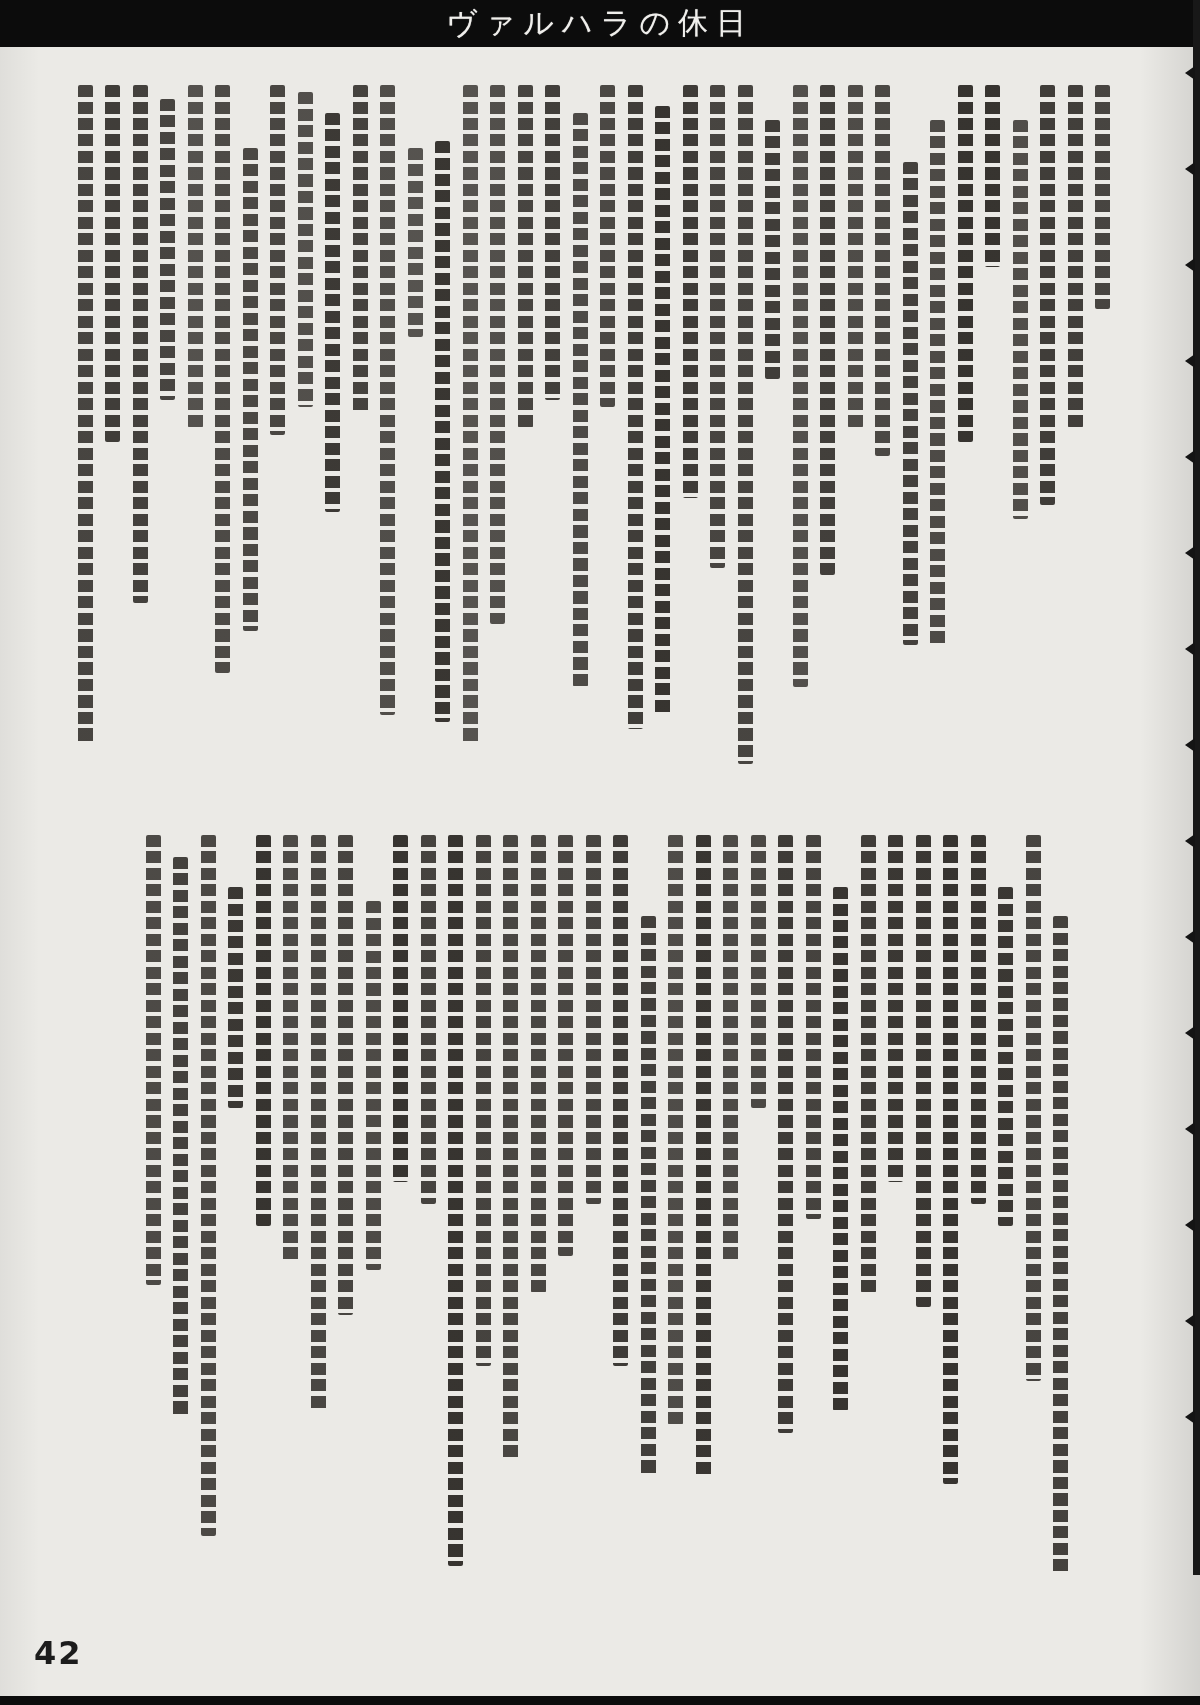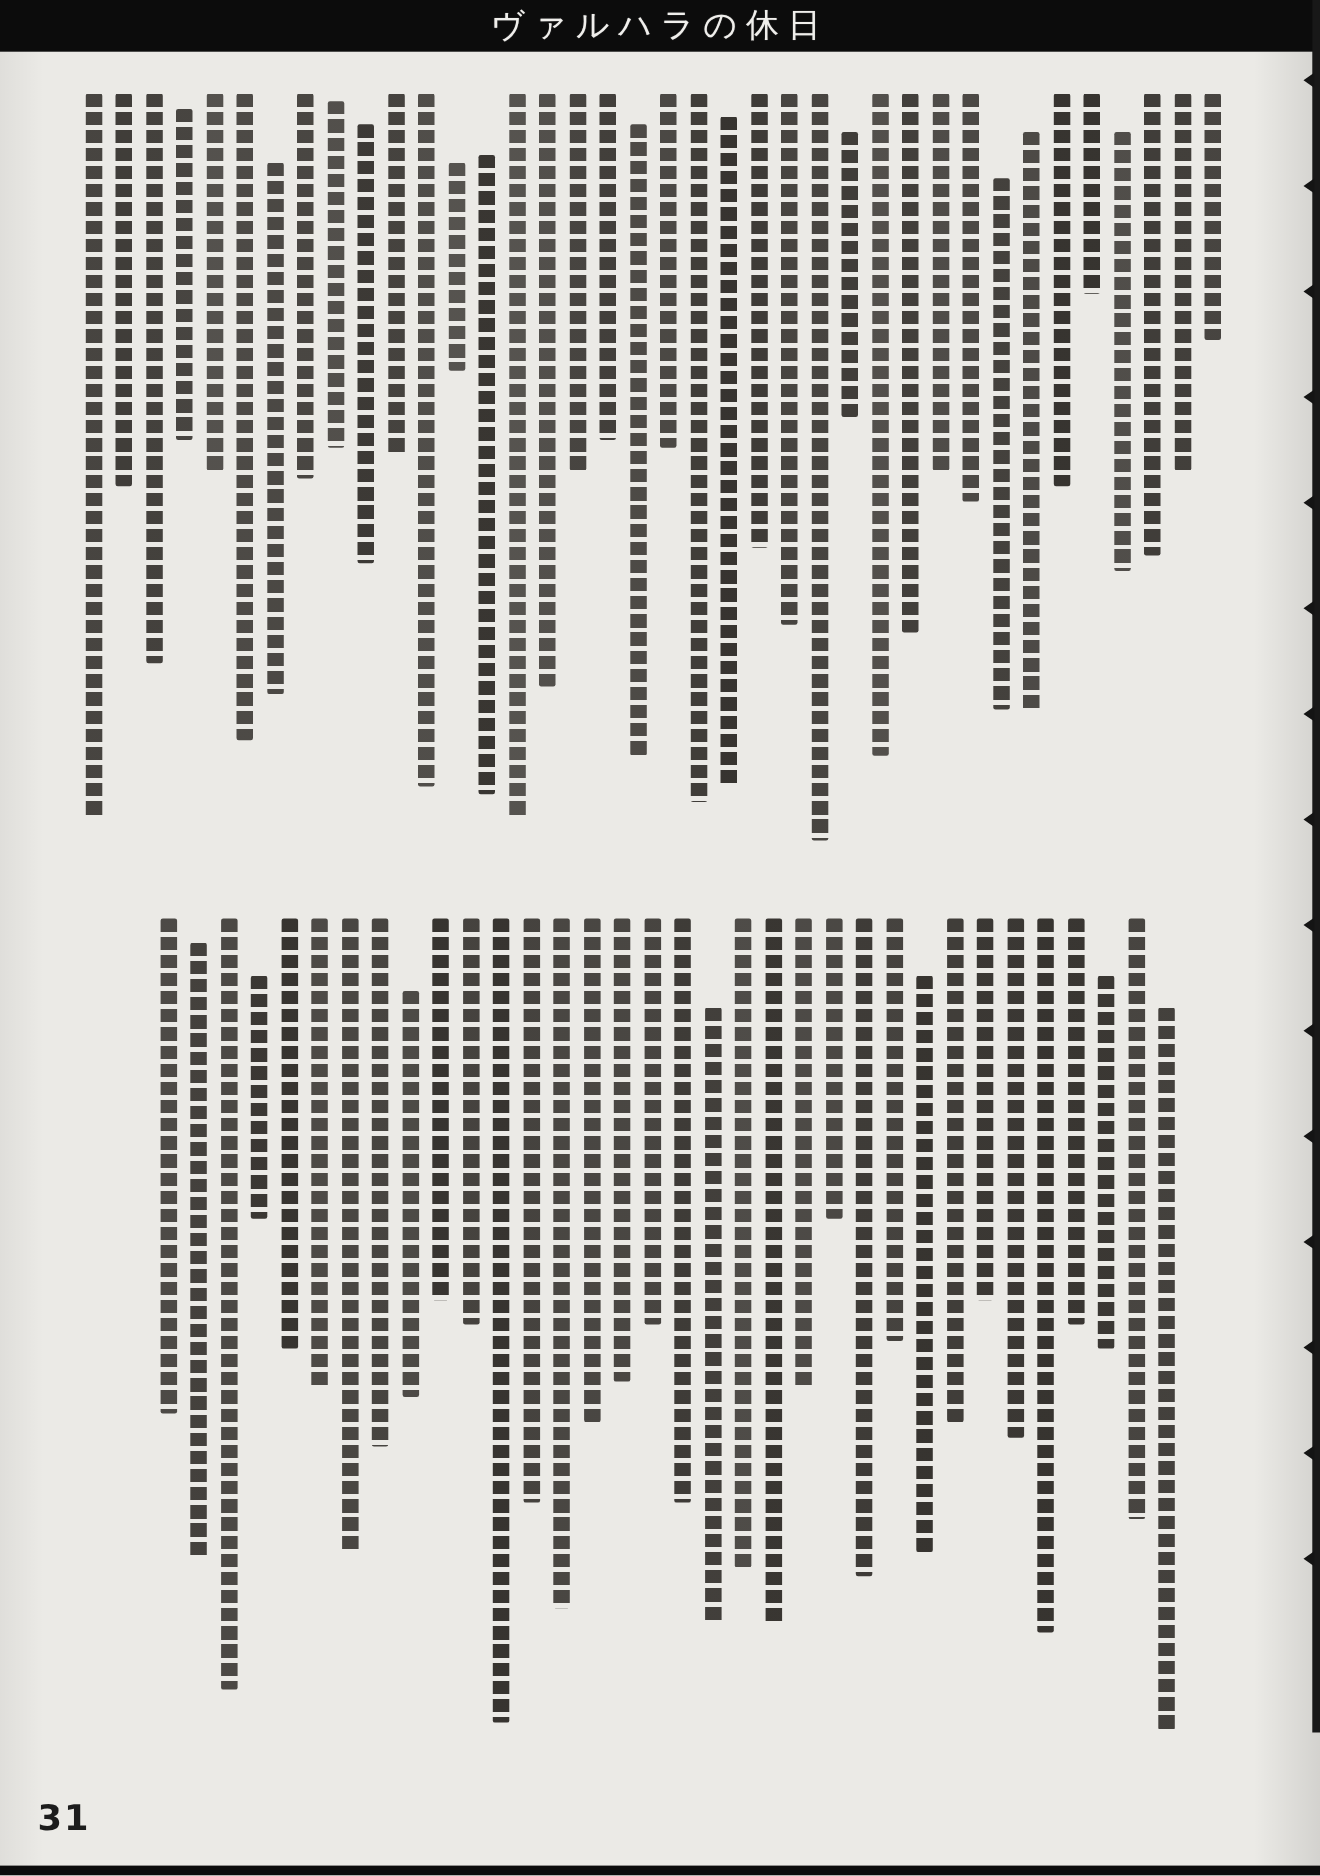--- a/index.html
+++ b/index.html
@@ -185,15 +185,15 @@
     <div class="col" style="margin-top: 0px; height: 479.7px; opacity: 0.9;"></div>
     <div class="col" style="margin-top: 0px; height: 575.64px; opacity: 0.89;"></div>
     <div class="col" style="margin-top: 0px; height: 428.04px; opacity: 0.87;"></div>
     <div class="col" style="margin-top: 0px; height: 391.14px; opacity: 0.99;"></div>
     <div class="col" style="margin-top: 51.66px; height: 221.4px; opacity: 0.97;"></div>
     <div class="col" style="margin-top: 0px; height: 701.1px; opacity: 0.88;"></div>
     <div class="col" style="margin-top: 22.14px; height: 560.88px; opacity: 0.92;"></div>
     <div class="col" style="margin-top: 0px; height: 450.18px; opacity: 0.87;"></div>
   </div>
 
-<div class="page-number">31</div>
+<div class="page-number">42</div>
 
 <div class="footer-bar"></div>
 
 </body></html>

